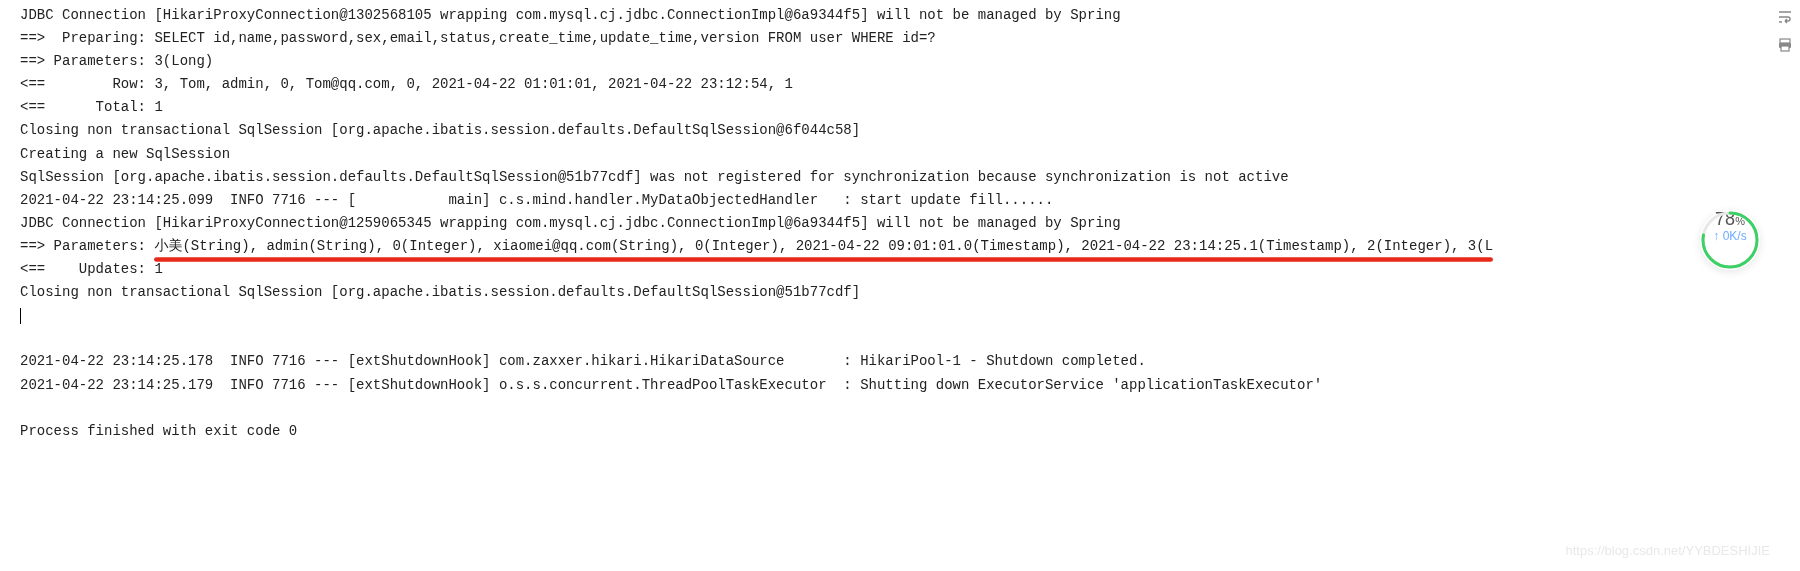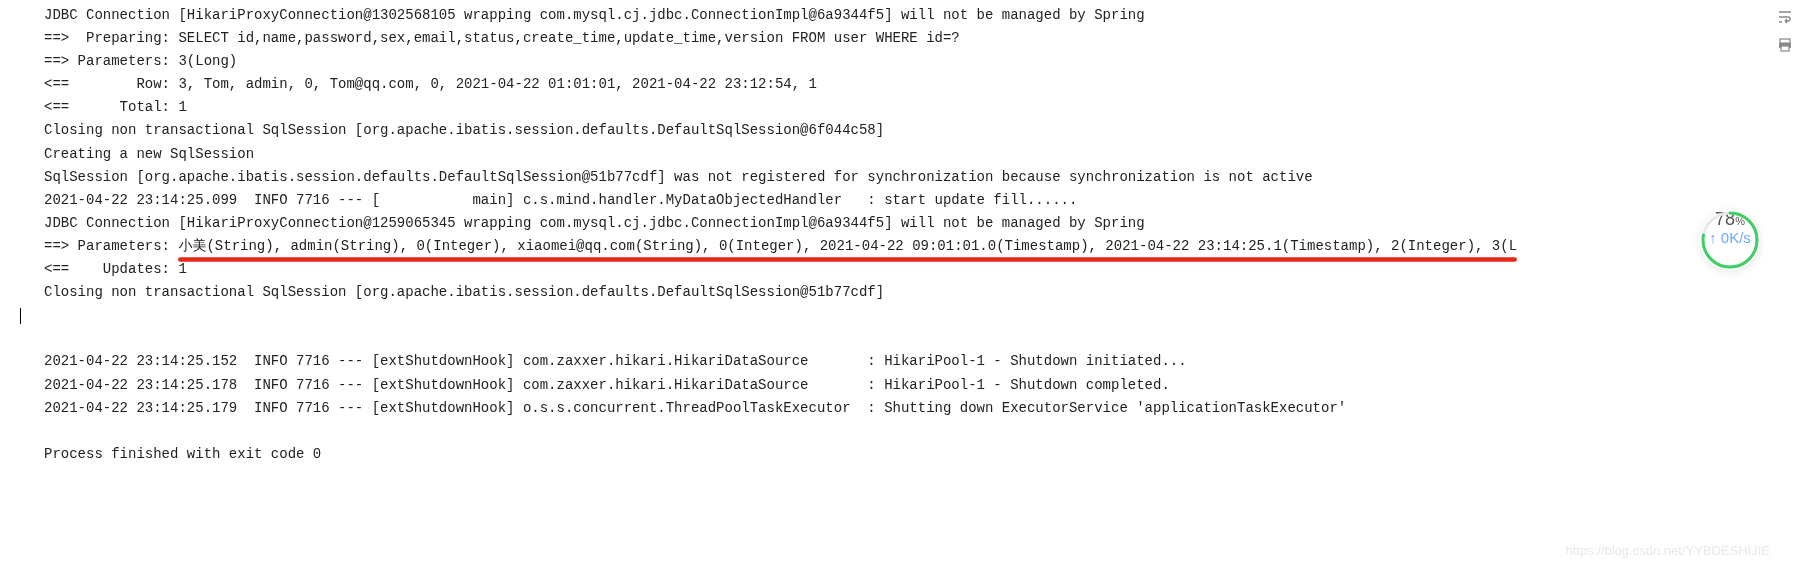--- a/index.html
+++ b/index.html
@@ -9,21 +9,20 @@
       line-height: 1.65;
       background: #ffffff;
       color: #222222;
       padding: 4px 20px;
       white-space: nowrap;
       overflow-x: auto;
       position: relative;
     }
     .log-line {
       white-space: pre;
-      margin-left: 24px;
     }
     .underlined {
       position: relative;
       display: inline-block;
     }
     .underlined::after {
       content: '';
       position: absolute;
       left: 0;
       right: 0;
@@ -66,21 +65,21 @@
     }
     .badge-ring svg { width: 60px; height: 60px; transform: rotate(-90deg); }
     .badge-pct {
       font-size: 18px;
       color: #555;
       font-weight: 400;
       line-height: 1;
     }
     .badge-pct .pct-sign { font-size: 11px; }
     .badge-rate {
-      font-size: 15px;
+      font-size: 12px;
       color: #6babff;
       line-height: 1;
       margin-top: 2px;
     }
     .badge-arrow { color: #6babff; }
     .toolbar {
       position: fixed;
       right: 6px;
       top: 8px;
       display: flex;
@@ -124,21 +123,20 @@
       <div class="log-line">JDBC Connection [HikariProxyConnection@1259065345 wrapping com.mysql.cj.jdbc.ConnectionImpl@6a9344f5] will not be managed by Spring</div>
     </div>
   <div class="log-line"><span>==&gt; Parameters: </span><span class="underlined">小美(String), admin(String), 0(Integer), xiaomei@qq.com(String), 0(Integer), 2021-04-22 09:01:01.0(Timestamp), 2021-04-22 23:14:25.1(Timestamp), 2(Integer), 3(L</span></div>
   <div id="lines-after1">
       <div class="log-line">&lt;==    Updates: 1</div>
       <div class="log-line">Closing non transactional SqlSession [org.apache.ibatis.session.defaults.DefaultSqlSession@51b77cdf]</div>
     </div>
   <div class="cursor-line"><span class="cursor"></span></div>
   <div id="lines-after2">
       <div class="log-line"> </div>
-      <div class="log-line">2021-04-22 23:14:25.152  INFO 7716 --- [extShutdownHook] com.zaxxer.hikari.HikariDataSource       : HikariPool-1 - Shutdown initiated...</div>
       <div class="log-line">2021-04-22 23:14:25.178  INFO 7716 --- [extShutdownHook] com.zaxxer.hikari.HikariDataSource       : HikariPool-1 - Shutdown completed.</div>
       <div class="log-line">2021-04-22 23:14:25.179  INFO 7716 --- [extShutdownHook] o.s.s.concurrent.ThreadPoolTaskExecutor  : Shutting down ExecutorService 'applicationTaskExecutor'</div>
       <div class="log-line"> </div>
       <div class="log-line">Process finished with exit code 0</div>
     </div>
 </div>
 
 <div class="badge-widget">
   <div class="badge-ring">
     <svg viewBox="0 0 60 60">

